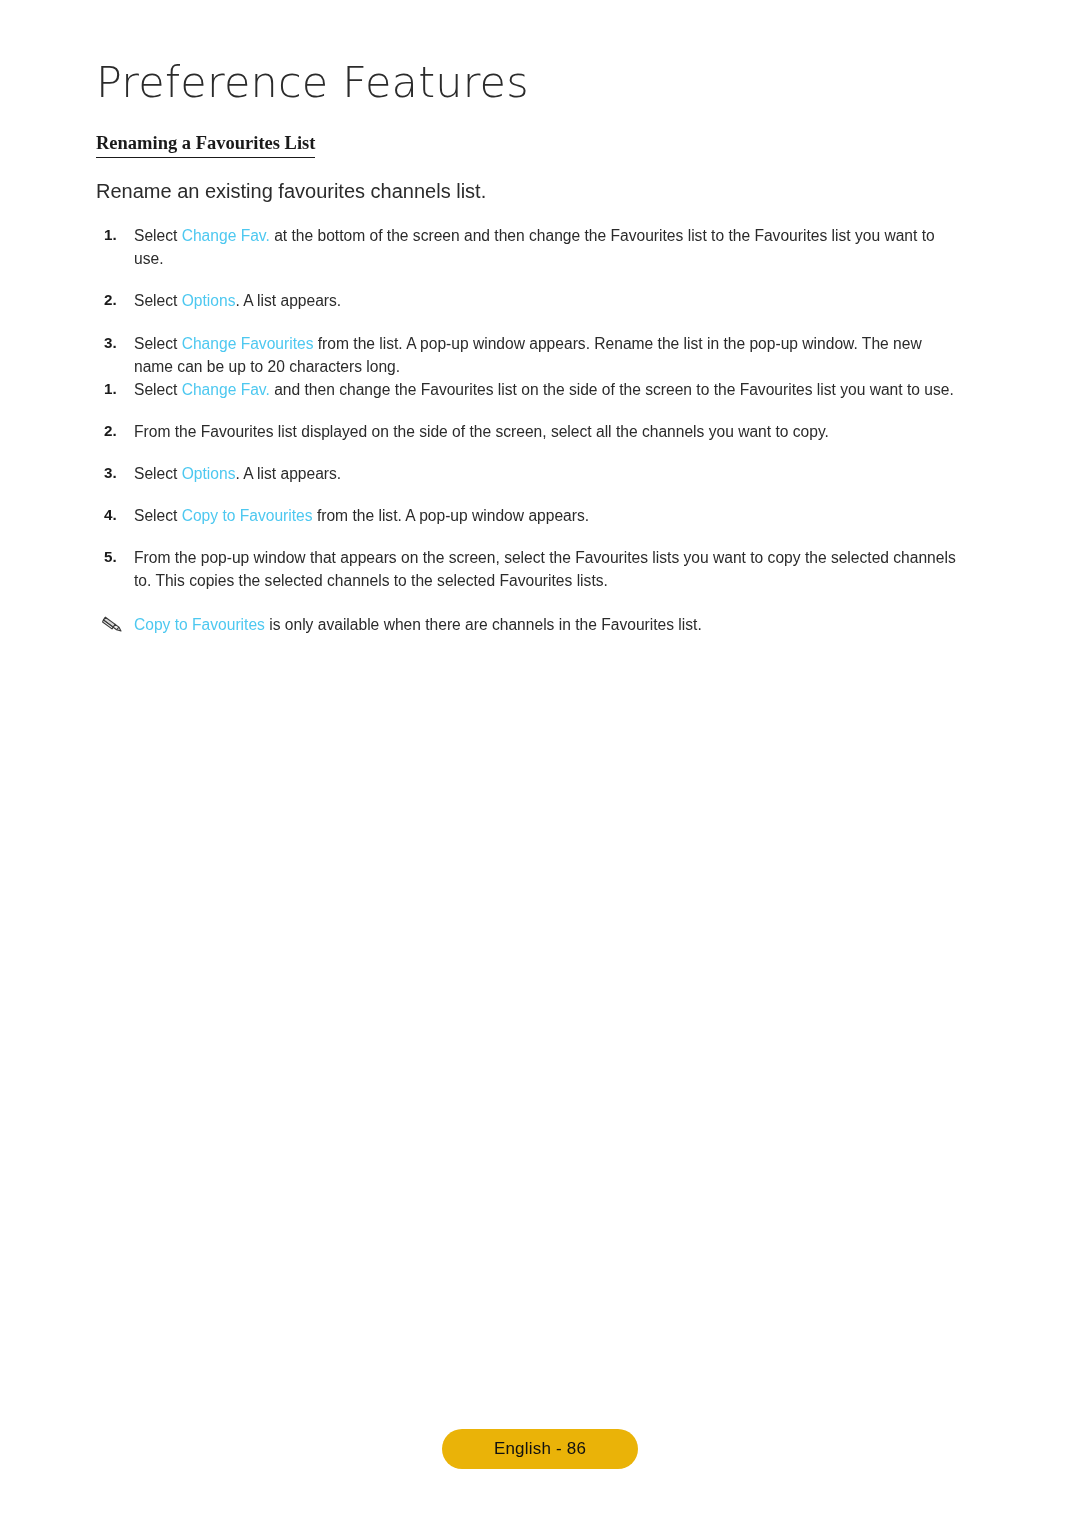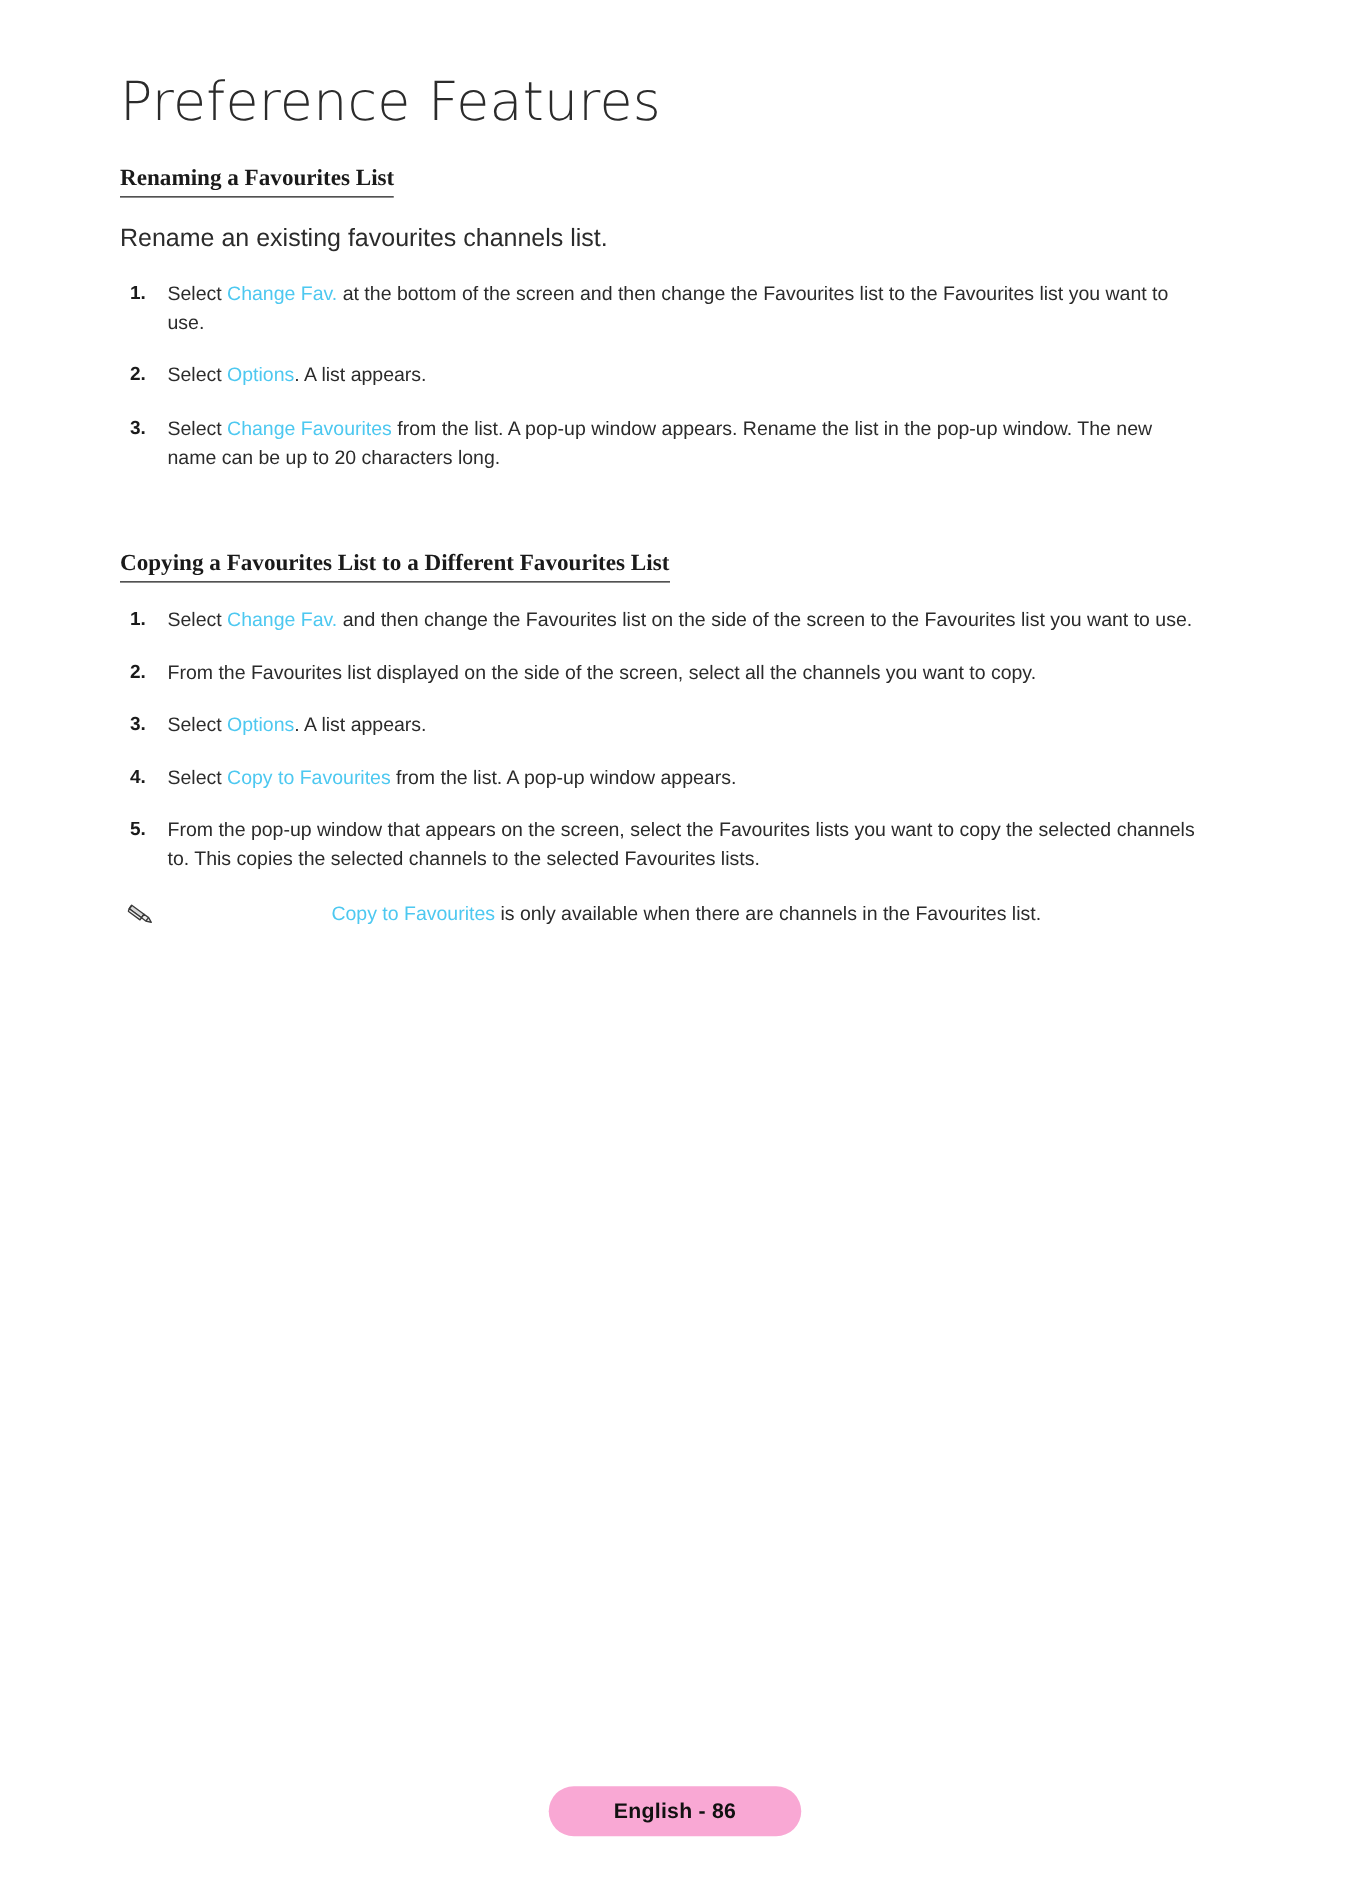--- a/index.html
+++ b/index.html
@@ -98,21 +98,20 @@
   }
 
   
   .note {
     position: relative;
     padding-left: 38px;
     font-size: 15.6px;
     line-height: 1.48;
     color: #2b2b2b;
     margin-top: 21px;
-    text-align: center;
   }
   .note-icon {
     position: absolute;
     left: 6px;
     top: 2px;
     width: 20px;
     height: 18px;
     display: inline-block;
   }
   .note-icon svg { display: block; }
@@ -120,23 +119,23 @@
   
   .footer {
     position: absolute;
     left: 0;
     top: 1429px;
     width: 1080px;
     display: flex;
     justify-content: center;
   }
   .footer-pill {
-    background: #f9a8d4;
+    background: #eab308;
     color: #111111;
-    font-weight: bold;
+    font-weight: normal;
     font-size: 17px;
     letter-spacing: 0.2px;
     border-radius: 21px;
     padding: 10px 52px;
     line-height: 1.2;
     text-align: center;
     min-width: 66px;
   }
 </style>
 </head>
@@ -152,21 +151,20 @@
         <section>
           <div class="heading-wrap"><h2 class="section-heading">Renaming a Favourites List</h2></div>
           <p class="intro">Rename an existing favourites channels list.</p>
           <ol class="steps">
             <li class="step"><span class="step-num">1.</span><span class="">Select </span><span class="ui">Change Fav.</span><span class=""> at the bottom of the screen and then change the Favourites list to the Favourites list you want to use.</span></li>
             <li class="step"><span class="step-num">2.</span><span class="">Select </span><span class="ui">Options</span><span class="">. A list appears.</span></li>
             <li class="step"><span class="step-num">3.</span><span class="">Select </span><span class="ui">Change Favourites</span><span class=""> from the list. A pop-up window appears. Rename the list in the pop-up window. The new name can be up to 20 characters long.</span></li>
           </ol>
         </section>
         <section>
-          <div class="heading-wrap second"><h2 class="section-heading">Copying a Favourites List to a Different Favourites List</h2></div>
           <ol class="steps">
             <li class="step"><span class="step-num">1.</span><span class="">Select </span><span class="ui">Change Fav.</span><span class=""> and then change the Favourites list on the side of the screen to the Favourites list you want to use.</span></li>
             <li class="step"><span class="step-num">2.</span><span class="">From the Favourites list displayed on the side of the screen, select all the channels you want to copy.</span></li>
             <li class="step"><span class="step-num">3.</span><span class="">Select </span><span class="ui">Options</span><span class="">. A list appears.</span></li>
             <li class="step"><span class="step-num">4.</span><span class="">Select </span><span class="ui">Copy to Favourites</span><span class=""> from the list. A pop-up window appears.</span></li>
             <li class="step"><span class="step-num">5.</span><span class="">From the pop-up window that appears on the screen, select the Favourites lists you want to copy the selected channels to. This copies the selected channels to the selected Favourites lists.</span></li>
           </ol>
           <div class="note"><span class="note-icon">
               <svg viewBox="0 0 20 18" width="20" height="18" aria-hidden="true">
                 <g fill="none" stroke="#3a3a3a" stroke-width="1.1" stroke-linejoin="round">

